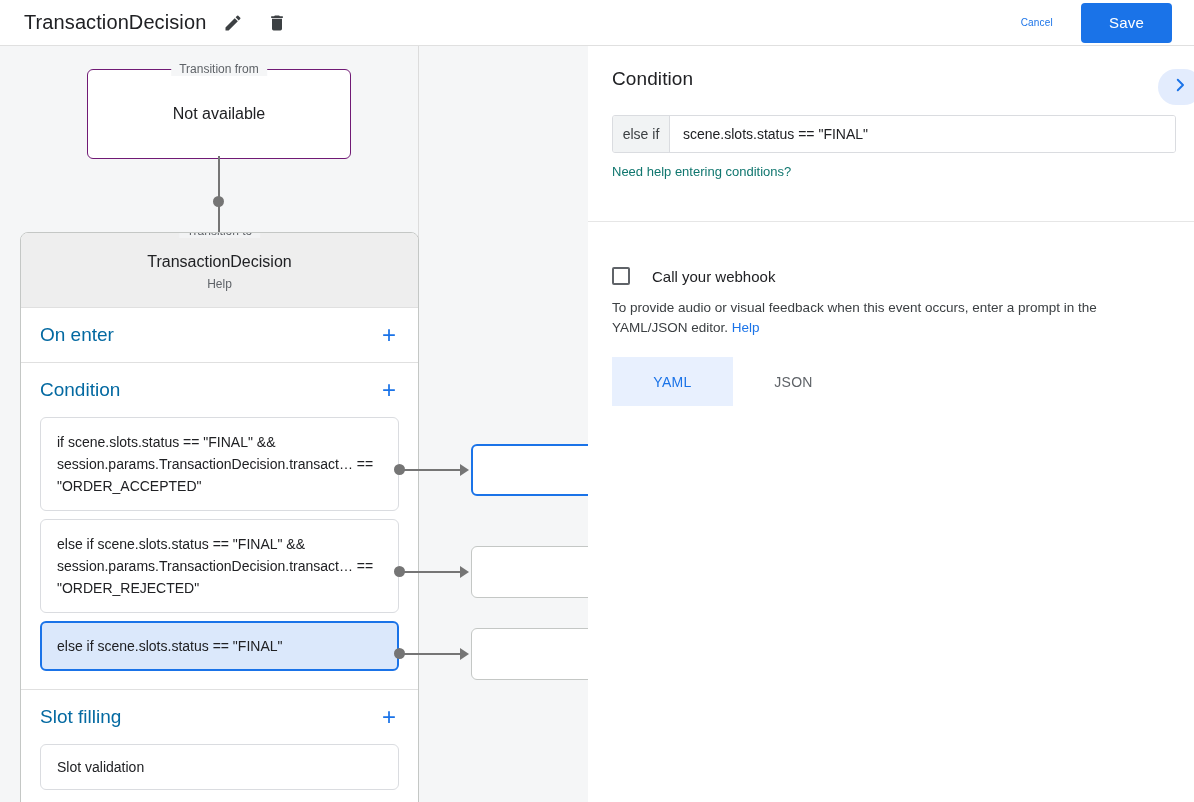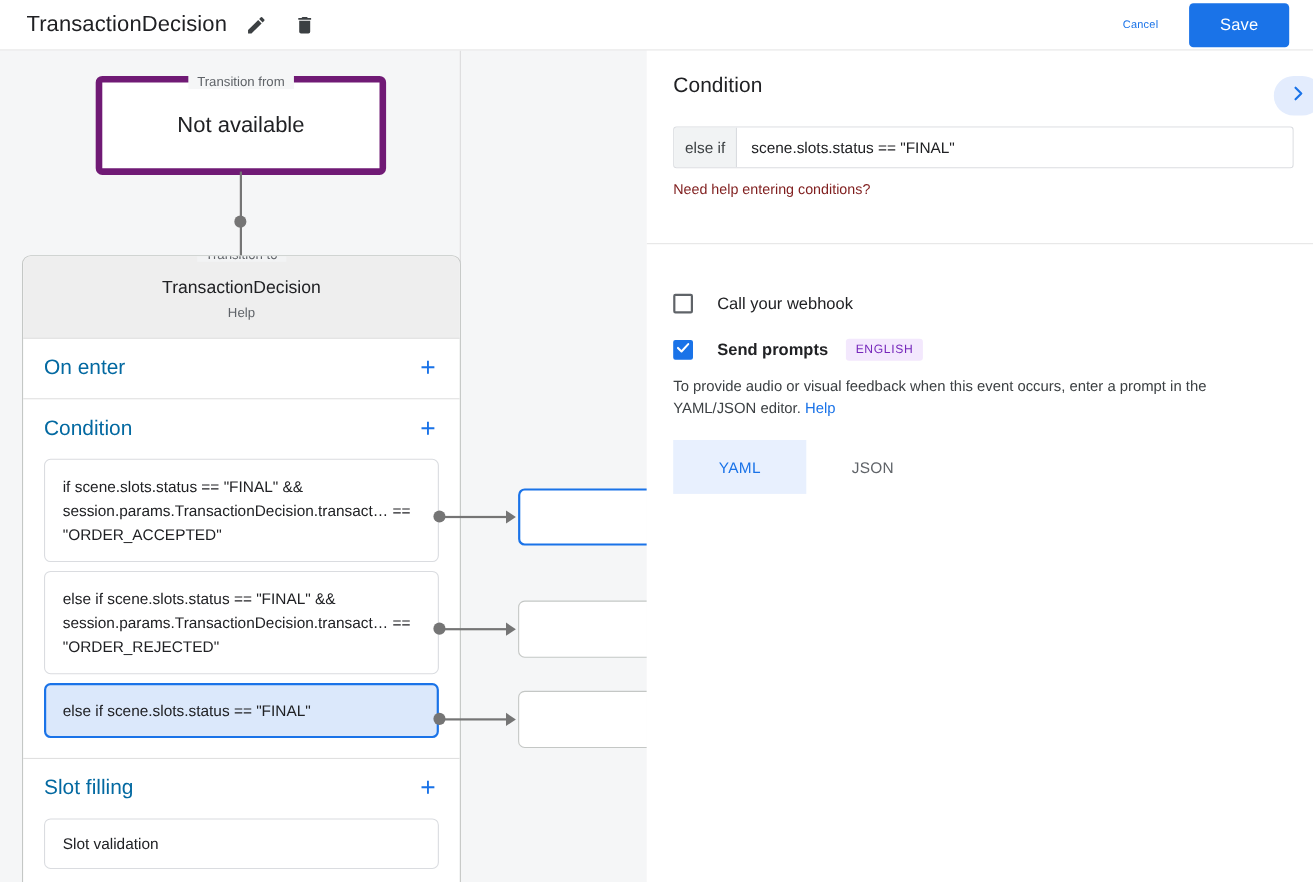--- a/index.html
+++ b/index.html
@@ -40,32 +40,32 @@
 
   
   .canvas {
     position: absolute; left: 0; top: 46px; width: 588px; height: 756px;
     background: #f5f6f7; overflow: hidden;
   }
   
   .rail { position: absolute; left: 418px; top: 0; width: 1px; height: 756px; background: #dcdcdc; }
 
   .fieldbox {
-    position: absolute; border: 6px solid #701a75; border-radius: 6px; background: #fff;
+    position: absolute; border: 1px solid #701a75; border-radius: 6px; background: #fff;
   }
   .fieldbox .legend {
     position: absolute; top: -8px; left: 50%; transform: translateX(-50%);
     background: #f5f6f7; padding: 0 8px; font-size: 12px; color: #5f6368; white-space: nowrap;
   }
   .transition-from {
     left: 87px; top: 23px; width: 264px; height: 90px;
   }
   .transition-from .body {
     display: flex; align-items: center; justify-content: center;
-    height: 100%; font-size: 20px; color: #202124;
+    height: 100%; font-size: 16px; color: #202124;
   }
   .arrow-line {
     position: absolute; left: 218px; top: 110px; width: 2px; height: 105px; background: #757575;
   }
   .arrow-dot {
     position: absolute; left: 213px; top: 150px; width: 11px; height: 11px;
     border-radius: 50%; background: #757575;
   }
   .arrow-head {
     position: absolute; left: 212px; top: 212px; width: 0; height: 0;
@@ -149,21 +149,21 @@
   .cond-prefix {
     width: 57px; background: #f1f3f4; border-right: 1px solid #dadce0;
     display: flex; align-items: center; justify-content: center;
     font-size: 14px; color: #3c4043;
   }
   .cond-value {
     flex: 1; border: none; outline: none; padding: 0 13px;
     font-size: 14px; color: #202124; font-family: inherit; background: #fff;
   }
   .help-link {
-    display: inline-block; margin-top: 11px; color: #7f1d1d;
+    display: inline-block; margin-top: 11px; color: #0f766e;
     font-size: 13px; text-decoration: none; cursor: pointer;
   }
   .panel-divider { height: 1px; background: #e6e6e6; width: 606px; }
 
   .panel-sec-2 { padding: 22px 24px 0 24px; }
   .panel-h2 { font-size: 19px; color: #202124; letter-spacing: .1px; }
 
   .check-row { display: flex; align-items: center; margin-top: 23px; }
   .cbox {
     width: 18px; height: 18px; border: 2px solid #5f6368; border-radius: 2px;
@@ -302,31 +302,20 @@
 
     <div class="panel-divider"></div>
 
     <div class="panel-sec-2">
 
       <div class="check-row">
         <div class="cbox"></div>
         <span class="check-label">Call your webhook</span>
       </div>
 
-      <div class="check-row">
-        <div class="cbox checked">
-          <span>
-            <svg width="14" height="14" viewBox="0 0 24 24" fill="none" stroke="#fff" stroke-width="3.2" stroke-linecap="round" stroke-linejoin="round">
-              <polyline points="4 12.5 9.5 18 20 6.5"></polyline>
-            </svg>
-          </span>
-        </div>
-        <span class="check-label bold">Send prompts</span>
-        <span class="lang-badge">ENGLISH</span>
-      </div>
 
       <div class="hint">
         <span>To provide audio or visual feedback when this event occurs, enter a prompt in the YAML/JSON editor. </span><a>Help</a>
       </div>
 
       <div class="tabs">
         <div class="tab active">YAML</div>
         <div class="tab">JSON</div>
       </div>
     </div>

